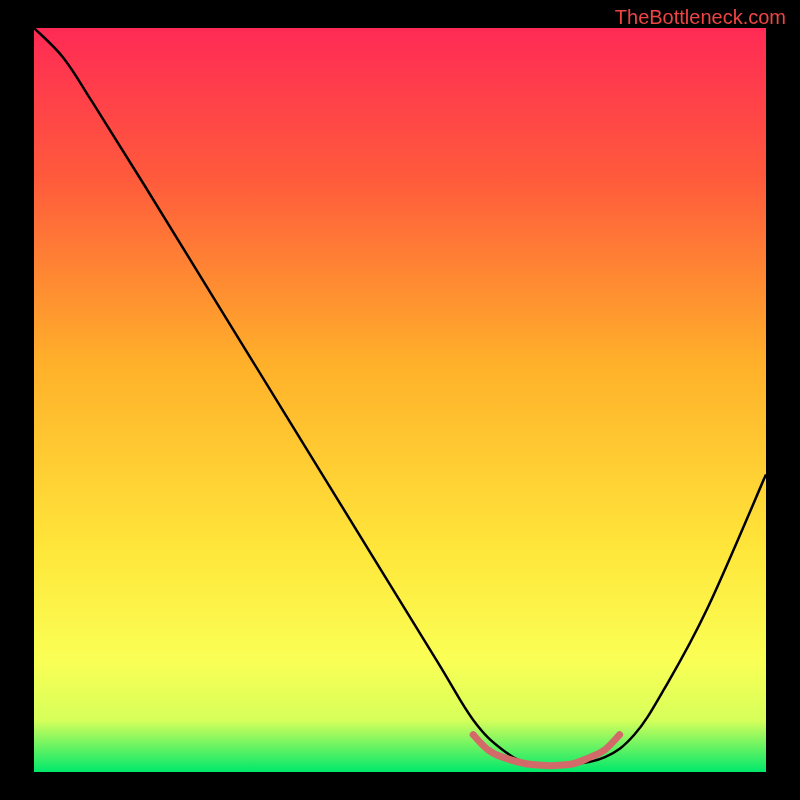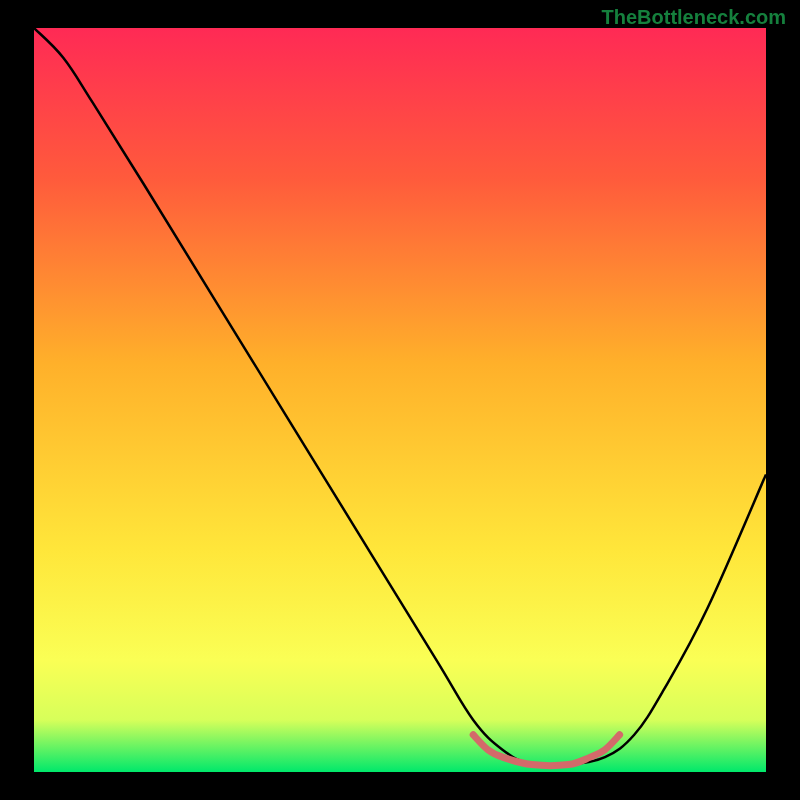--- a/index.html
+++ b/index.html
@@ -8,23 +8,23 @@
     height: 800px;
     background: #000;
     position: relative;
     font-family: Arial, sans-serif;
     overflow: hidden;
   }
   .watermark {
     position: absolute;
     top: 6px;
     right: 14px;
-    color: #15803d;
+    color: #ef4444;
     font-size: 20px;
-    font-weight: bold;
+    font-weight: normal;
     z-index: 10;
   }
   .plot-area {
     position: absolute;
     left: 34px;
     top: 28px;
     width: 732px;
     height: 744px;
   }
   .plot-area svg {

